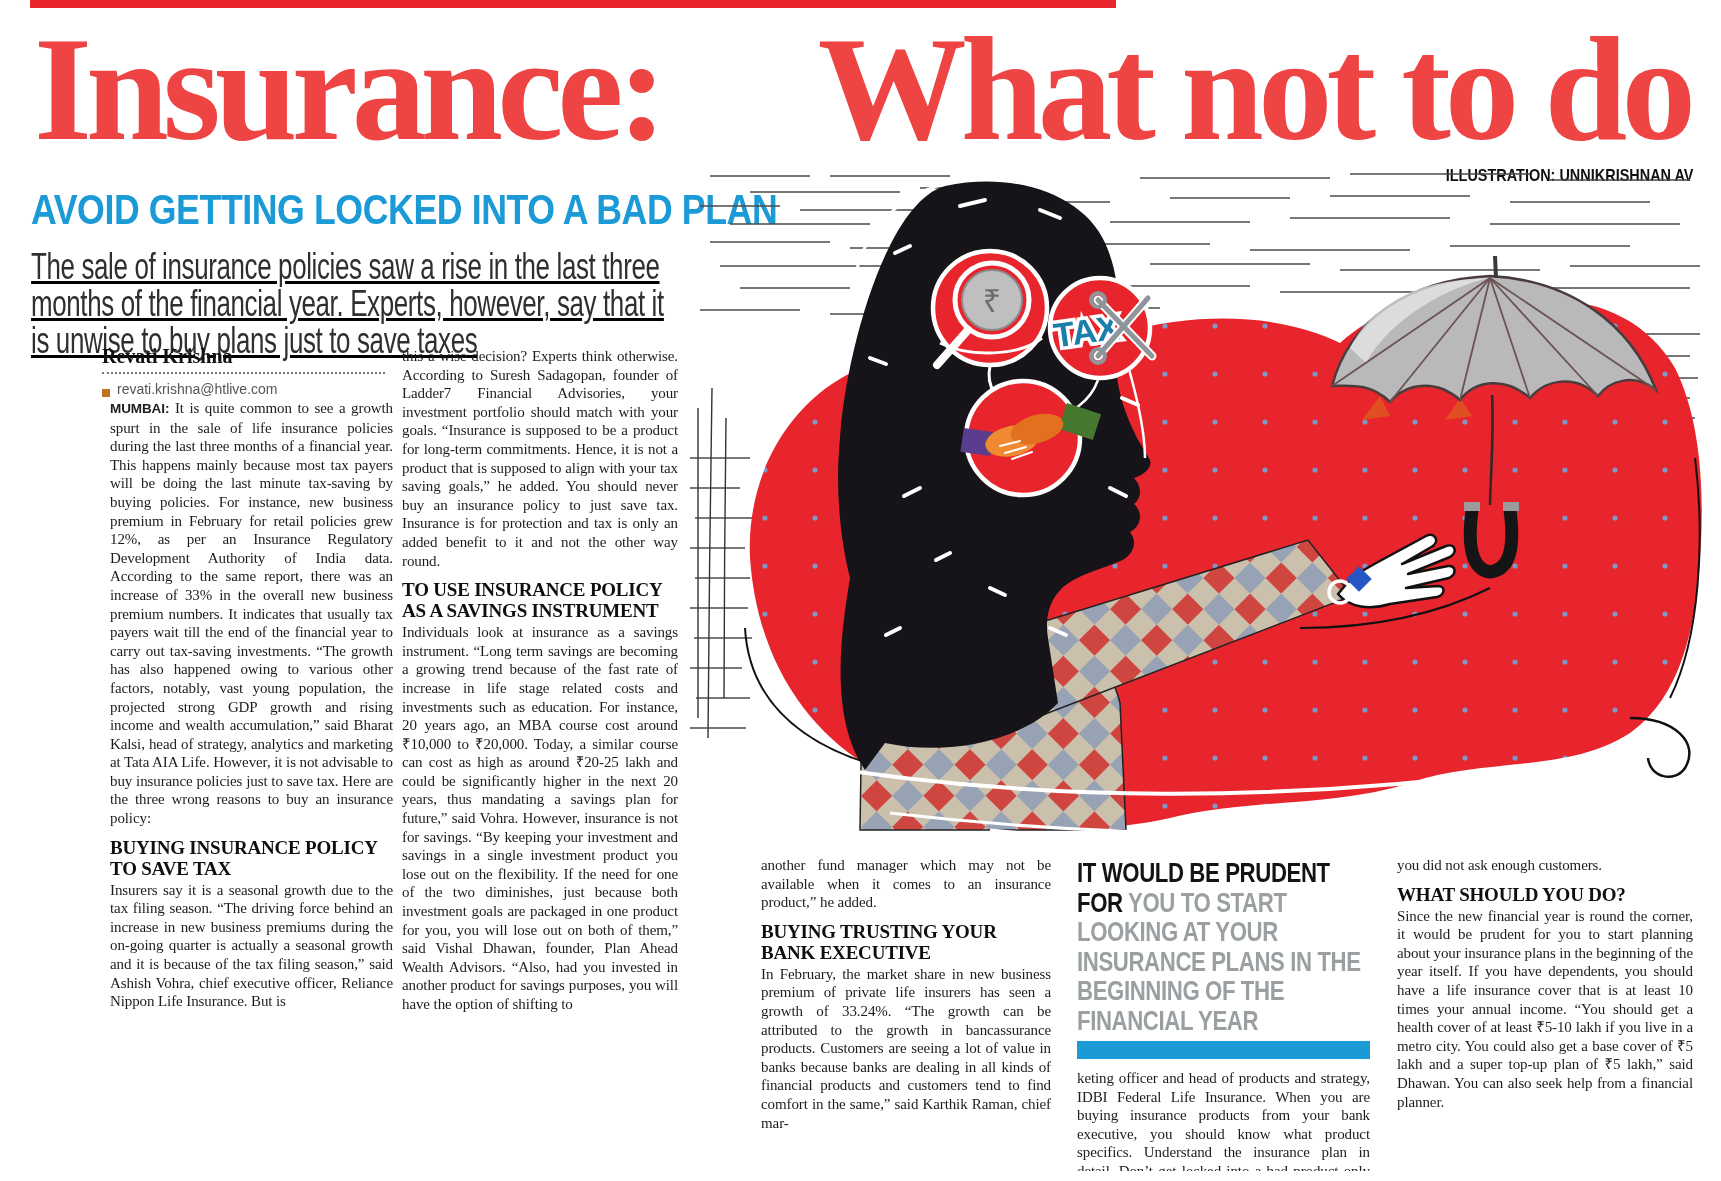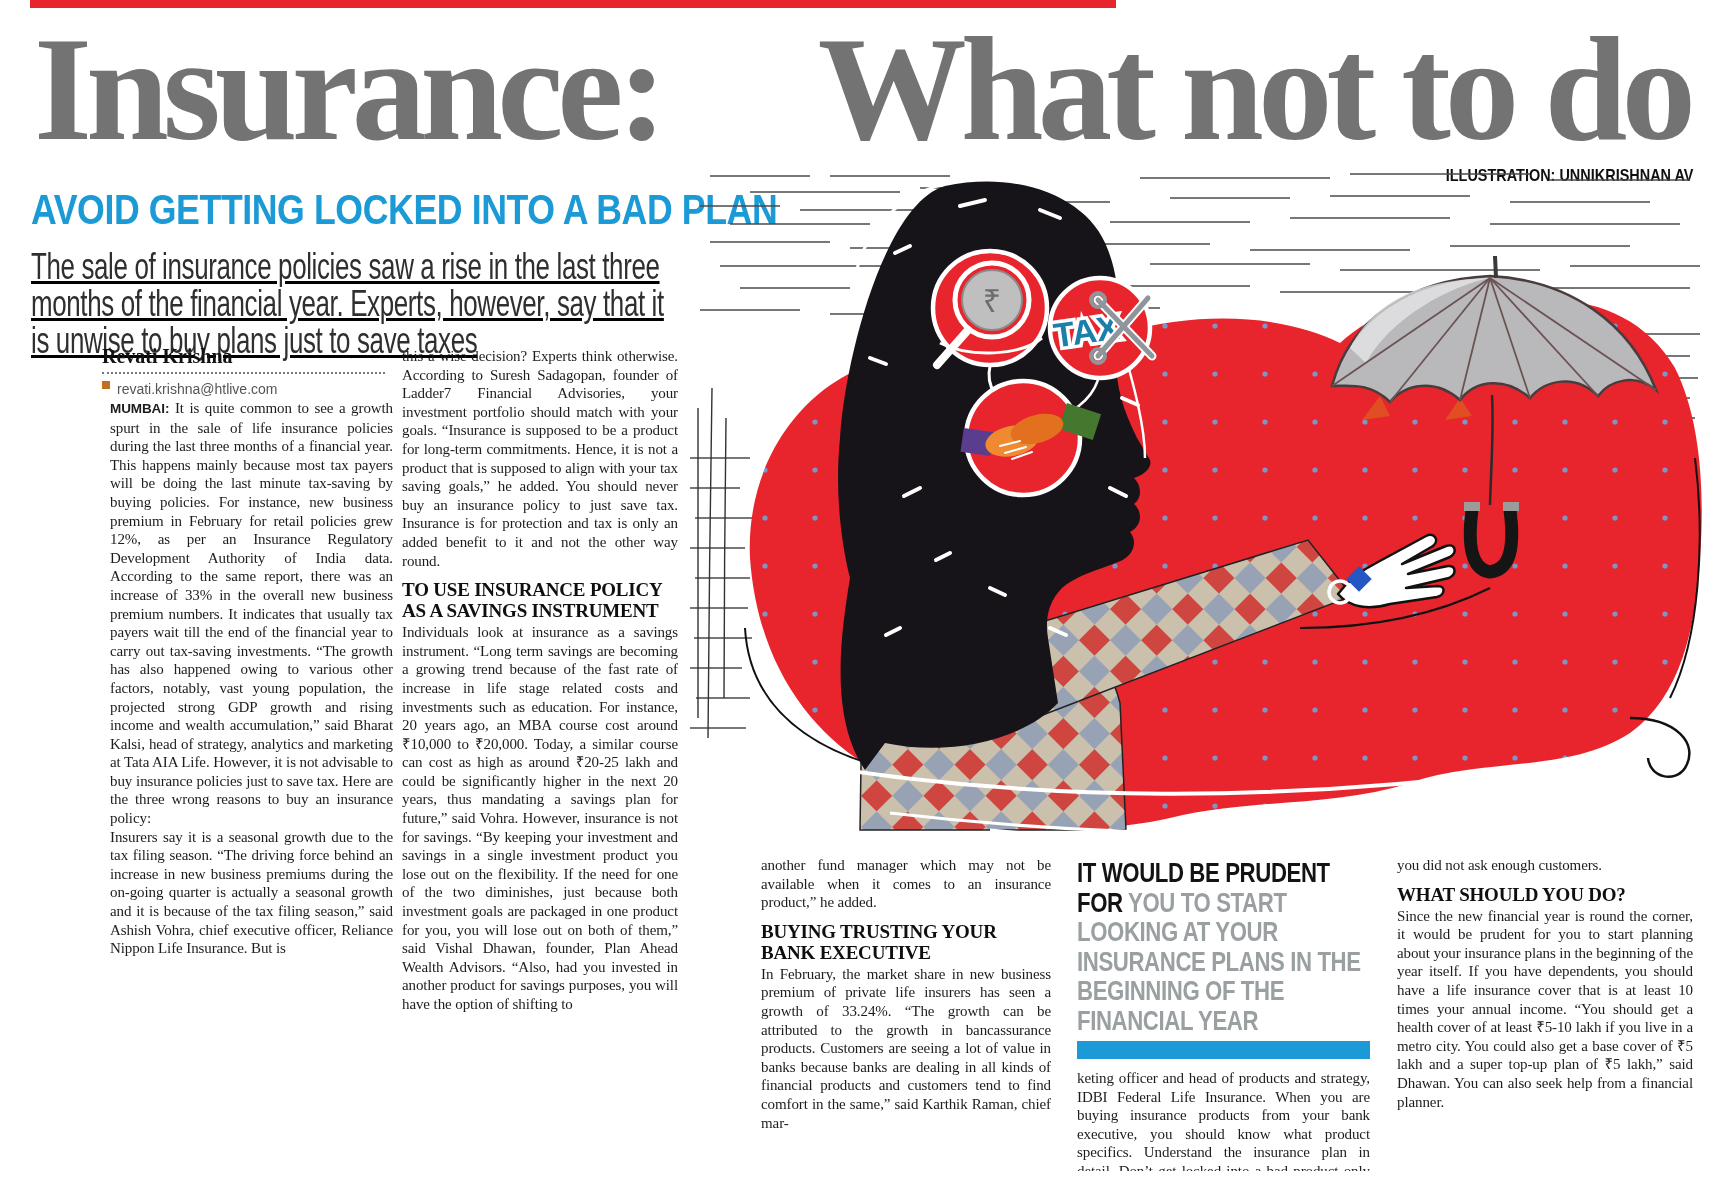--- a/index.html
+++ b/index.html
@@ -1,36 +1,36 @@
 <!DOCTYPE html>
 <html><head>
 <meta charset="utf-8">
 <style>
   html,body{margin:0;padding:0;background:#ffffff;}
   .page{position:relative;width:1721px;height:1181px;background:#fff;overflow:hidden;
         font-family:"Liberation Serif",serif;}
   .topbar{position:absolute;left:30px;top:0;width:1086px;height:8px;background:#e8252c;}
   .headline-row{position:absolute;left:34px;top:14px;width:1656px;display:flex;
         justify-content:space-between;font-family:"Liberation Serif",serif;font-weight:bold;
-        font-size:149px;line-height:1;letter-spacing:-6px;color:#737373;white-space:nowrap;}
+        font-size:149px;line-height:1;letter-spacing:-6px;color:#ef4444;white-space:nowrap;}
   .credit{position:absolute;top:166px;right:28px;font-family:"Liberation Sans",sans-serif;
         font-weight:bold;font-size:17px;color:#101010;transform:scaleX(.85);
         transform-origin:100% 0;white-space:nowrap;}
   .kicker{position:absolute;left:31px;top:189px;font-family:"Liberation Sans",sans-serif;
         font-weight:bold;font-size:42px;line-height:1;color:#1b9ad6;letter-spacing:-.5px;
         white-space:nowrap;transform:scaleX(.85);transform-origin:0 0;}
   .deck{position:absolute;left:31px;top:248px;text-decoration:underline;}
   .deck-line{white-space:nowrap;font-family:"Liberation Sans",sans-serif;font-size:36px;
         line-height:37px;color:#2f2f2f;letter-spacing:-.5px;transform:scaleX(.72);
         transform-origin:0 0;}
   .byline{position:absolute;left:102px;top:345px;width:283px;}
   .byline-name{font-size:20px;font-weight:bold;color:#111;padding-bottom:4px;
         border-bottom:2px dotted #777;}
   .byline-email{margin-top:7px;font-family:"Liberation Sans",sans-serif;font-size:14px;
-        color:#555;display:flex;align-items:flex-start;}
+        color:#555;display:flex;align-items:flex-end;}
   .bullet{width:8px;height:8px;background:#bf7120;display:inline-block;margin-right:7px;}
   .col{position:absolute;overflow:hidden;}
   #col1{left:110px;top:399px;width:283px;height:680px;}
   #col2{left:402px;top:347px;width:276px;height:730px;}
   #col3{left:761px;top:856px;width:290px;height:315px;}
   #col4{left:1077px;top:856px;width:293px;height:315px;}
   #col5{left:1397px;top:856px;width:296px;height:315px;}
   .body-para{font-size:15px;line-height:18.6px;text-align:justify;color:#1c1c1c;margin:0;
         letter-spacing:-.1px;}
   .lead{font-family:"Liberation Sans",sans-serif;font-weight:bold;font-size:13.5px;}
@@ -70,20 +70,21 @@
   <div class="byline">
     <div class="byline-name">Revati Krishna</div>
     <div class="byline-email">
       <span class="bullet"></span>
       <span>revati.krishna@htlive.com</span>
     </div>
   </div>
 
   <div class="col" id="col1">
       <p class="body-para"><b class="lead">MUMBAI: </b>It is quite common to see a growth spurt in the sale of life insurance policies during the last three months of a financial year. This happens mainly because most tax payers will be doing the last minute tax-saving by buying policies. For instance, new business premium in February for retail policies grew 12%, as per an Insurance Regulatory Development Authority of India data. According to the same report, there was an increase of 33% in the overall new business premium numbers. It indicates that usually tax payers wait till the end of the financial year to carry out tax-saving investments. “The growth has also happened owing to various other factors, notably, vast young population, the projected strong GDP growth and rising income and wealth accumulation,” said Bharat Kalsi, head of strategy, analytics and marketing at Tata AIA Life. However, it is not advisable to buy insurance policies just to save tax. Here are the three wrong reasons to buy an insurance policy:</p>
+      <h3 class="sec-head">BUYING INSURANCE POLICY TO SAVE TAX</h3>
       <p class="body-para">Insurers say it is a seasonal growth due to the tax filing season. “The driving force behind an increase in new business premiums during the on-going quarter is actually a seasonal growth and it is because of the tax filing season,” said Ashish Vohra, chief executive officer, Reliance Nippon Life Insurance. But is</p>
     </div>
   <div class="col" id="col2">
       <p class="body-para">this a wise decision? Experts think otherwise. According to Suresh Sadagopan, founder of Ladder7 Financial Advisories, your investment portfolio should match with your goals. “Insurance is supposed to be a product for long-term commitments. Hence, it is not a product that is supposed to align with your tax saving goals,” he added. You should never buy an insurance policy to just save tax. Insurance is for protection and tax is only an added benefit to it and not the other way round.</p>
       <h3 class="sec-head">TO USE INSURANCE POLICY AS A SAVINGS INSTRUMENT</h3>
       <p class="body-para">Individuals look at insurance as a savings instrument. “Long term savings are becoming a growing trend because of the fast rate of increase in life stage related costs and investments such as education. For instance, 20 years ago, an MBA course cost around ₹10,000 to ₹20,000. Today, a similar course can cost as high as around ₹20-25 lakh and could be significantly higher in the next 20 years, thus mandating a savings plan for future,” said Vohra. However, insurance is not for savings. “By keeping your investment and savings in a single investment product you lose out on the flexibility. If the need for one of the two diminishes, just because both investment goals are packaged in one product for you, you will lose out on both of them,” said Vishal Dhawan, founder, Plan Ahead Wealth Advisors. “Also, had you invested in another product for savings purposes, you will have the option of shifting to</p>
     </div>
   <div class="col" id="col3">
       <p class="body-para">another fund manager which may not be available when it comes to an insurance product,” he added.</p>
       <h3 class="sec-head">BUYING TRUSTING YOUR BANK EXECUTIVE</h3>

